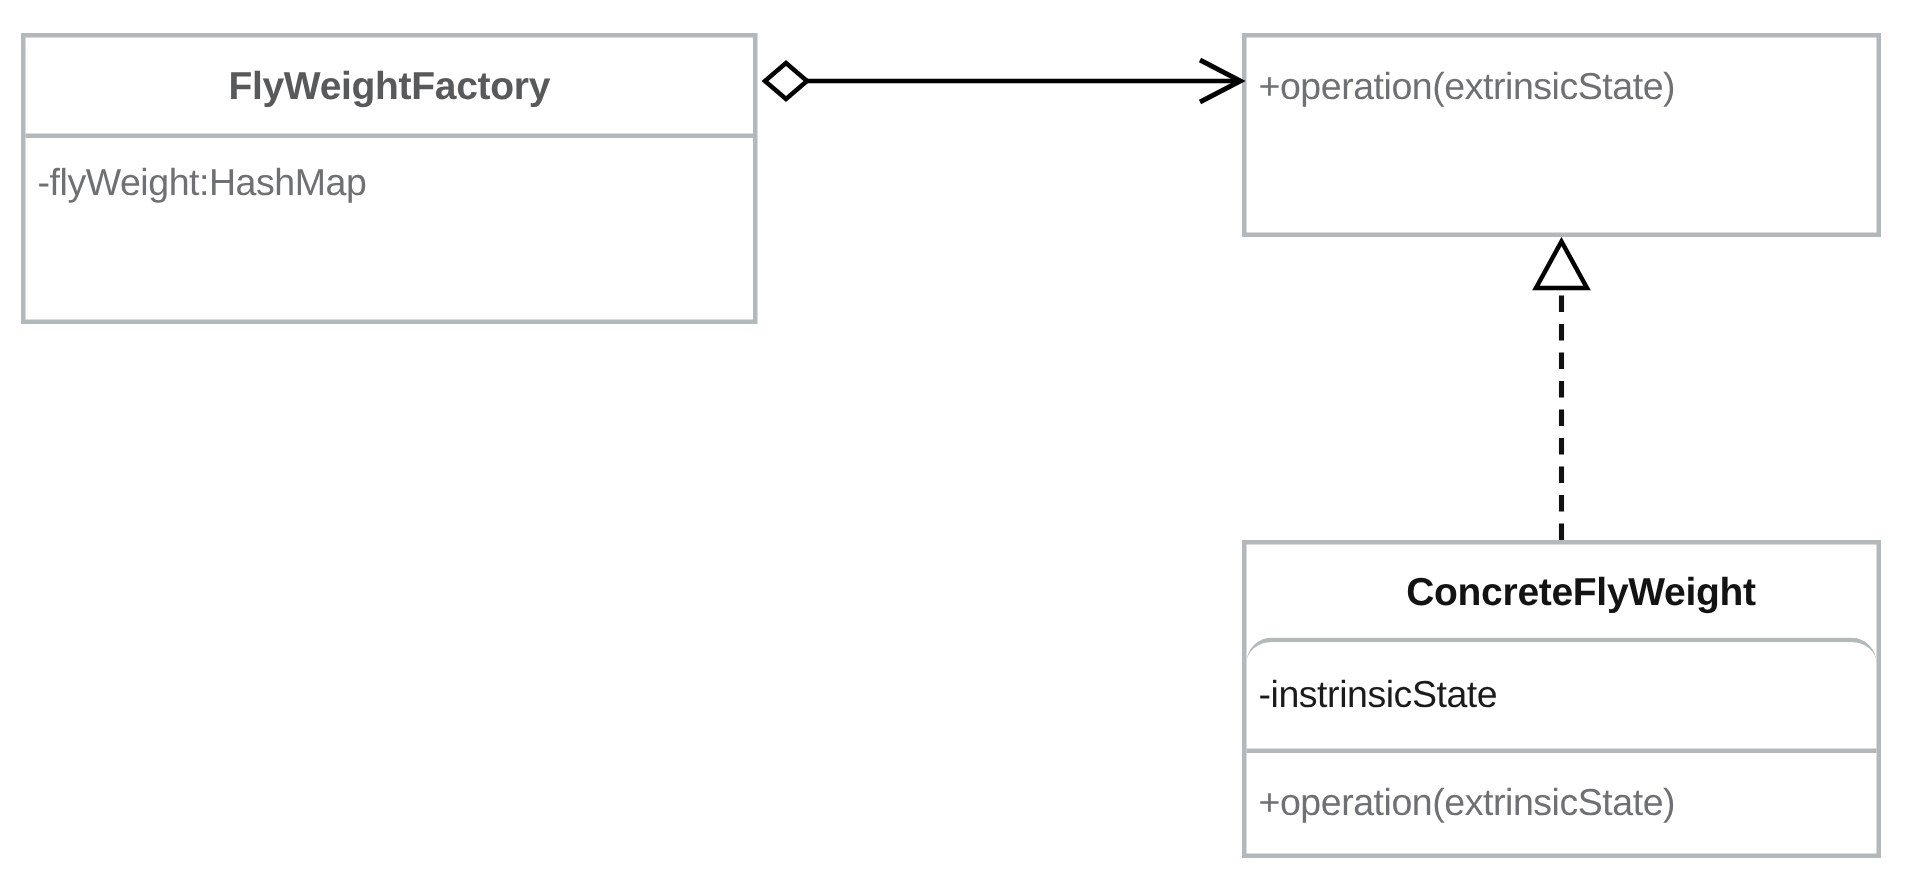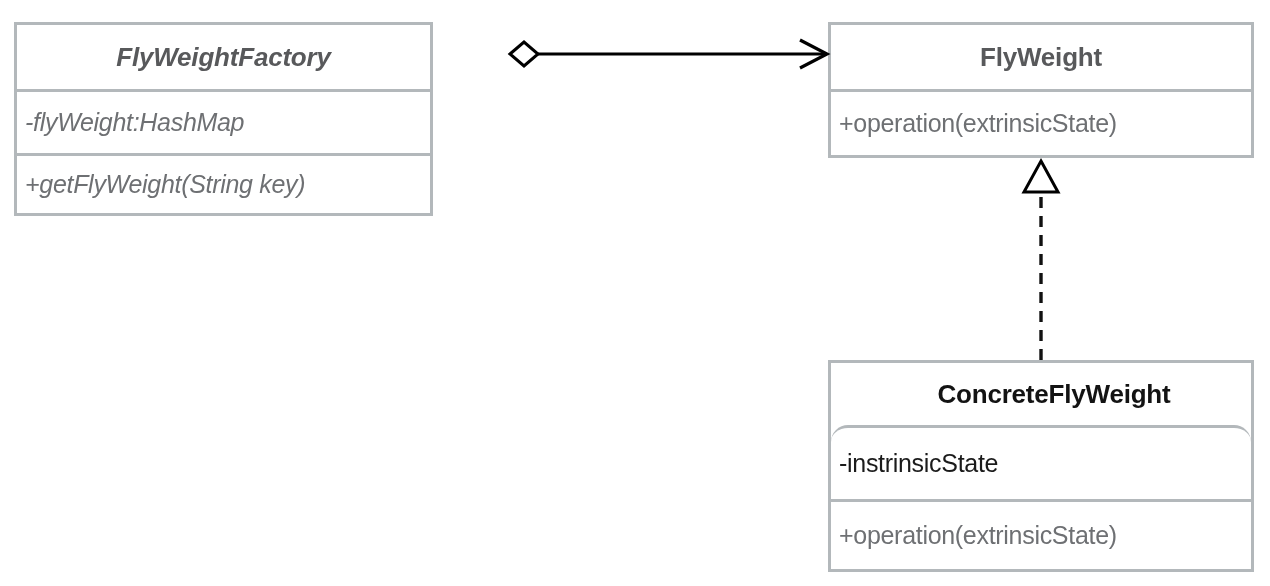--- a/index.html
+++ b/index.html
@@ -55,21 +55,21 @@
   }
 
   
   .tone-gray-title { color: #58595b; }
   .tone-black-title { color: #131313; }
   .tone-gray-member { color: #6e7073; }
   .tone-black-member { color: #1b1b1b; }
 
   
   #class-flyweightfactory {
-    left: 14px;  top: 22px;  width: 419px; height: 194px; font-style: italic;
+    left: 14px;  top: 22px;  width: 491px; height: 194px;
   }
   #class-flyweightfactory .row-title  { height: 64px; }
   #class-flyweightfactory .row-attr   { height: 64px; }
   #class-flyweightfactory .row-op     { height: 60px; }
 
   #class-flyweight {
     left: 828px; top: 22px;  width: 426px; height: 136px;
   }
   #class-flyweight .row-title { height: 64px; }
   #class-flyweight .row-op    { height: 66px; }
@@ -120,29 +120,23 @@
 
 <div id="canvas">
 
   <div class="uml-class" id="class-flyweightfactory">
     <div class="uml-compartment cmp-title row-title">
       <span class="title-text tone-gray-title">FlyWeightFactory</span>
     </div>
     <div class="uml-compartment cmp-member row-attr">
       <span class="member-text tone-gray-member">-flyWeight:HashMap</span>
     </div>
-    <div class="uml-compartment cmp-member row-op">
-      <span class="member-text tone-gray-member">+getFlyWeight(String key)</span>
-    </div>
   </div>
 
   <div class="uml-class" id="class-flyweight">
-    <div class="uml-compartment cmp-title row-title">
-      <span class="title-text tone-gray-title">FlyWeight</span>
-    </div>
     <div class="uml-compartment cmp-member row-op">
       <span class="member-text tone-gray-member">+operation(extrinsicState)</span>
     </div>
   </div>
 
   <div class="uml-class" id="class-concreteflyweight">
     <div class="uml-compartment cmp-title row-title">
       <span class="title-text tone-black-title">ConcreteFlyWeight</span>
     </div>
     <div class="uml-compartment cmp-member row-attr">

